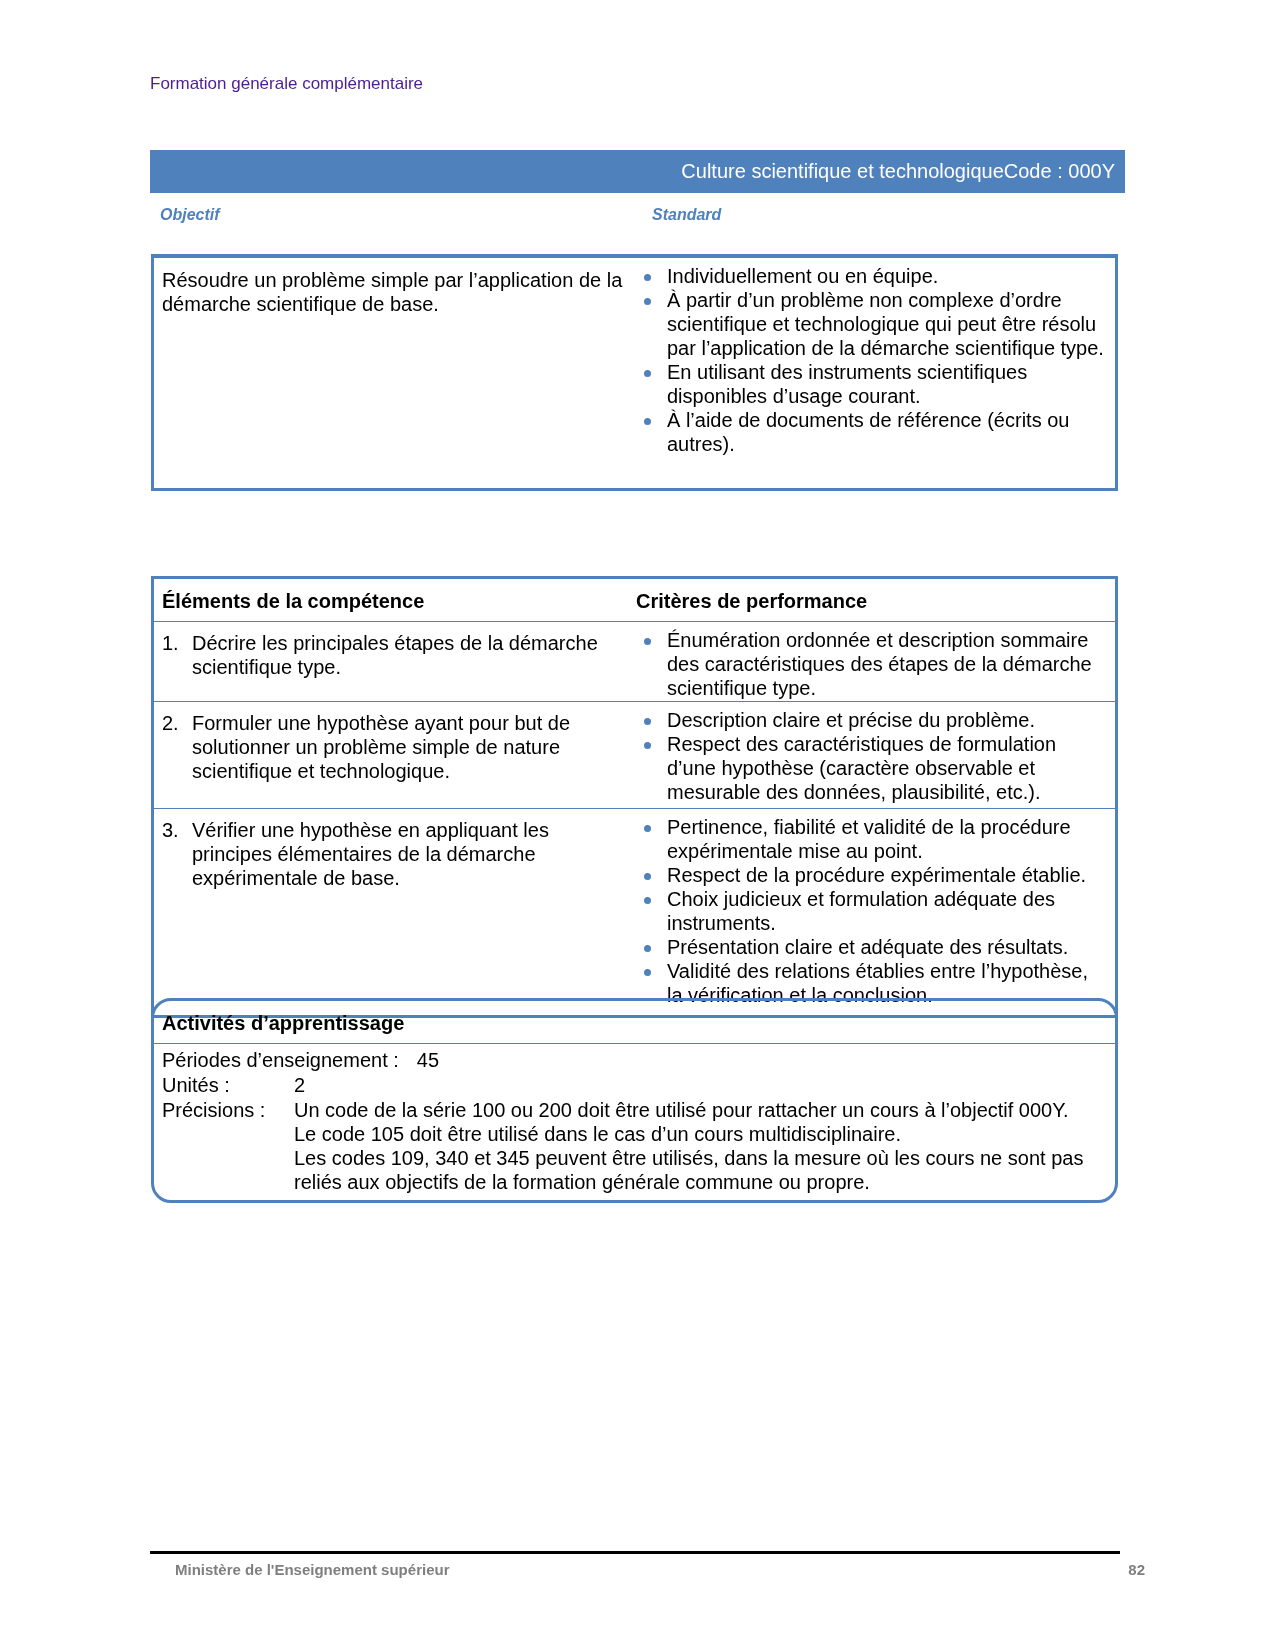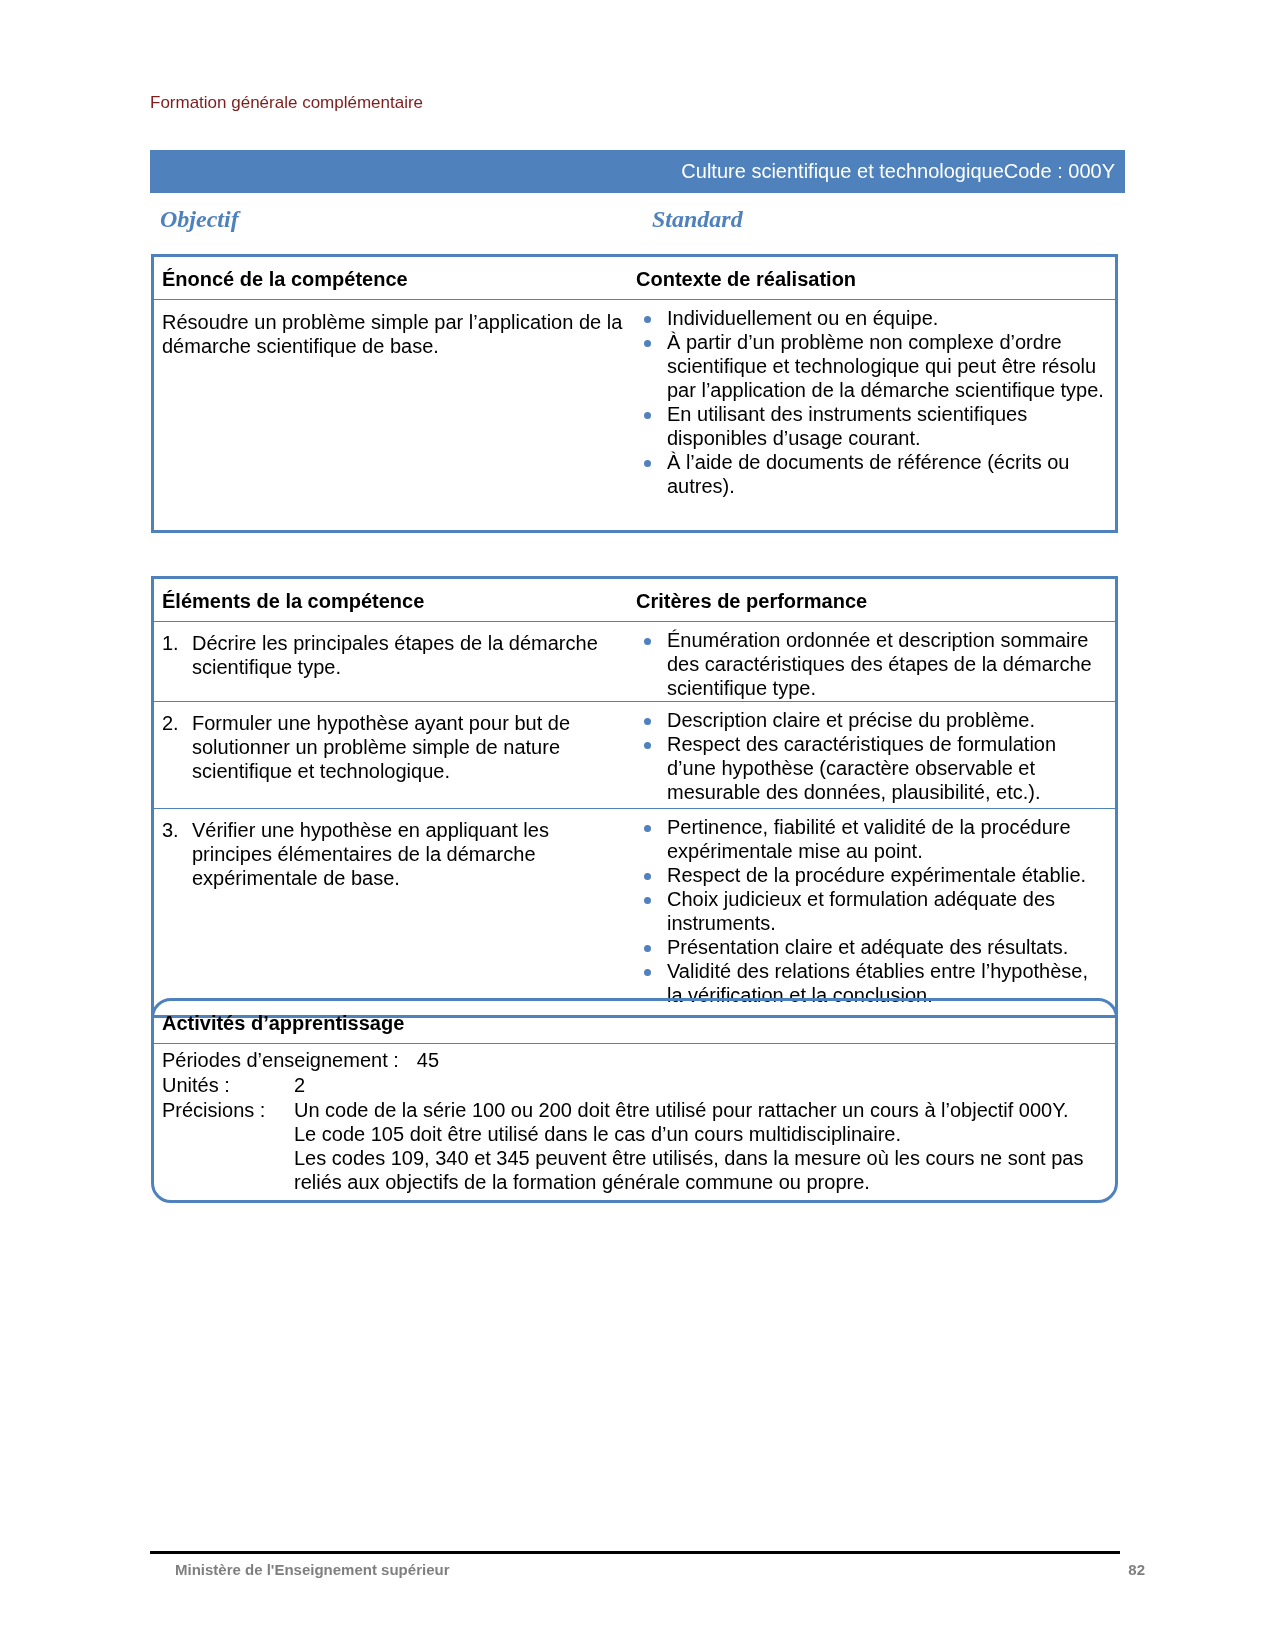--- a/index.html
+++ b/index.html
@@ -1,20 +1,20 @@
 <!DOCTYPE html>
 <html><head>
 <meta charset="utf-8">
 <style>
   html, body { margin: 0; padding: 0; background: #ffffff; }
   body { width: 1275px; height: 1650px; position: relative; font-family: "Liberation Sans", sans-serif; color: #000; }
-  .running-head { position: absolute; left: 150px; top: 74px; font-size: 17px; color: #7f1d1d; margin-top: 19px; }
+  .running-head { position: absolute; left: 150px; top: 74px; font-size: 17px; color: #4c1d95; }
   .banner { position: absolute; left: 150px; top: 150px; width: 975px; height: 43px; background: #4f81bd; color: #fff; font-size: 20px; box-sizing: border-box; display: flex; justify-content: flex-end; align-items: center; padding: 0 10px 0 10px; }
   .heading-row { position: absolute; left: 150px; top: 206px; width: 970px; height: 36px; }
-  .heading { position: absolute; top: 0; font-size: 24px; font-weight: bold; font-style: italic; color: #4f81bd; font-family: Liberation Serif, serif; }
+  .heading { position: absolute; top: 0; font-size: 16px; font-weight: bold; font-style: italic; color: #4f81bd; }
   .heading.objectif { left: 10px; }
   .heading.standard { left: 502px; }
   .tbl { position: absolute; left: 151px; width: 967px; border: 3px solid #4f81bd; box-sizing: border-box; font-size: 20px; line-height: 24px; }
   .tbl .row { display: flex; border-top: 1px solid #4f81bd; }
   .tbl .row.head { border-top: none; font-weight: bold; }
   .tbl .row.head .cell { padding-top: 10px; padding-bottom: 8px; }
   .tbl .cell { box-sizing: border-box; padding: 6px 8px 3px 8px; }
   .tbl .cell.left { width: 482px; }
   .tbl .cell.right { flex: 1; padding-left: 0; }
   .tbl .row.head .cell.right { padding-left: 0; }
@@ -41,24 +41,20 @@
   <span>Culture scientifique et technologique</span>
   <span>Code : 000Y</span>
 </div>
 
 <div class="heading-row">
   <span class="heading objectif">Objectif</span>
   <span class="heading standard">Standard</span>
 </div>
 
 <div class="tbl" style="top:254px;">
-  <div class="row head">
-    <div class="cell left">Énoncé de la compétence</div>
-    <div class="cell right">Contexte de réalisation</div>
-  </div>
   <div class="row" style="height:230px;">
     <div class="cell left" style="padding-top:10px;">Résoudre un problème simple par l’application de la démarche scientifique de base.</div>
     <div class="cell right">
       <ul class="bullets">
         <li><span class="dot"></span><span>Individuellement ou en équipe.</span></li>
         <li><span class="dot"></span><span>À partir d’un problème non complexe d’ordre scientifique et technologique qui peut être résolu par l’application de la démarche scientifique type.</span></li>
         <li><span class="dot"></span><span>En utilisant des instruments scientifiques disponibles d’usage courant.</span></li>
         <li><span class="dot"></span><span>À l’aide de documents de référence (écrits ou autres).</span></li>
       </ul>
     </div>

